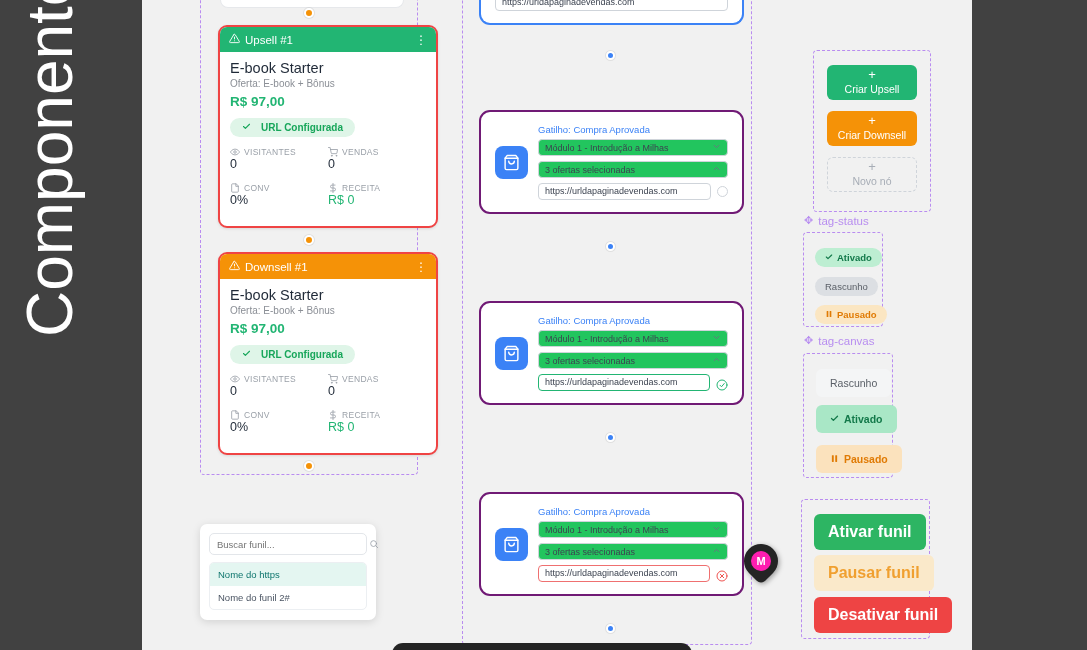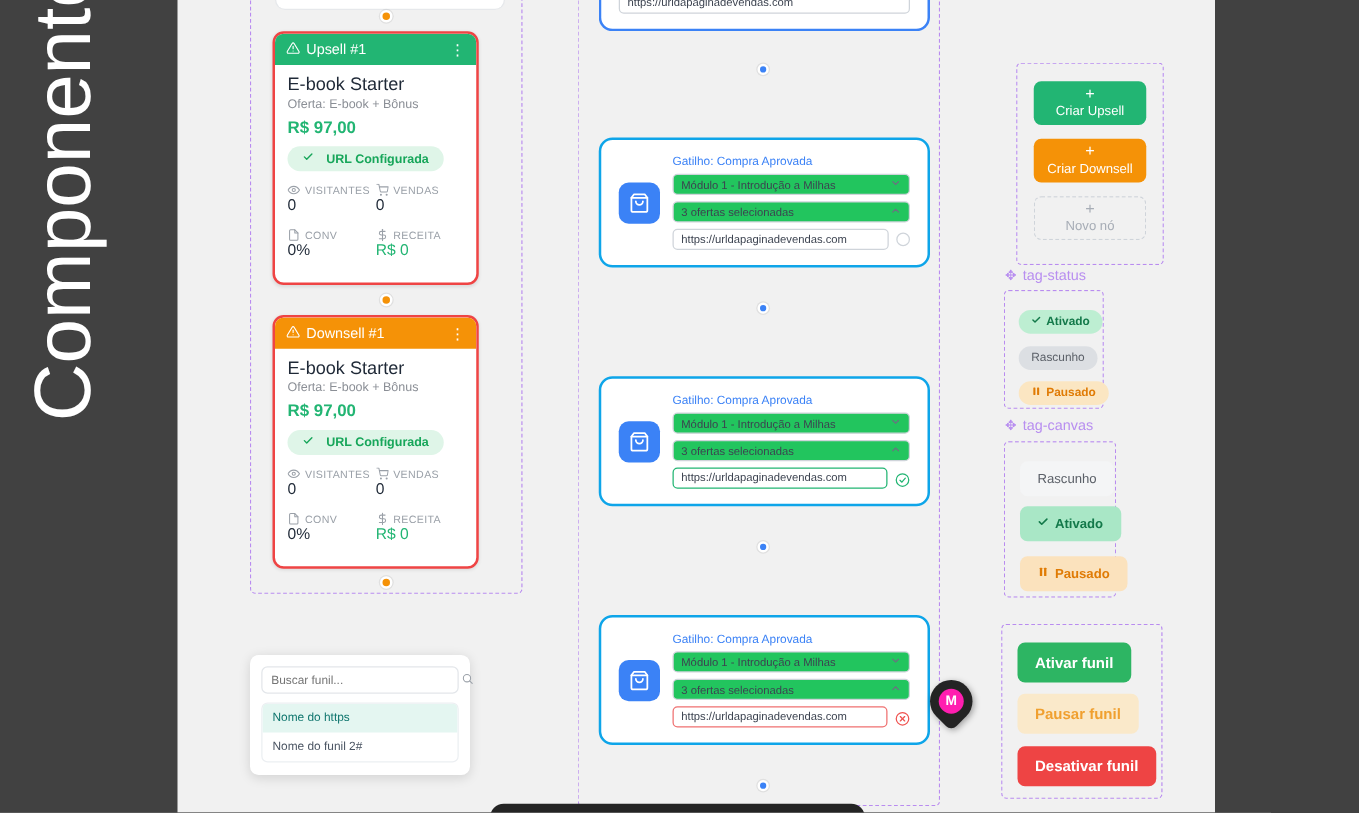--- a/index.html
+++ b/index.html
@@ -51,21 +51,21 @@
     color: #b88ef0;
     font-size: 11.5px;
     display: flex; align-items: center; gap: 5px;
     white-space: nowrap;
   }
   .dlabel .diamond { color: #b88ef0; font-size: 11px; }
 
   
   .card {
     position: absolute;
-    width: 165px;
+    width: 220px;
     background: #fff;
     border: 2px solid #ef4444;
     border-radius: 9px;
     overflow: hidden;
     box-shadow: 0 1px 3px rgba(0,0,0,.10);
   }
   .card-head {
     height: 25px;
     display: flex; align-items: center; justify-content: space-between;
     padding: 0 9px;
@@ -128,21 +128,21 @@
   }
   .search-list { margin-top: 7px; border: 1px solid #eceff2; border-radius: 5px; overflow: hidden; }
   .search-opt { font-size: 9.5px; color: #4b5563; padding: 6px 8px; }
   .search-opt.active { background: #e4f6f1; color: #0f766e; }
 
   
   .node {
     position: absolute;
     width: 265px;
     background: #fff;
-    border: 2px solid #0ea5e9;
+    border: 2px solid #701a75;
     border-radius: 11px;
     padding: 12px 14px;
     display: flex; align-items: center; gap: 10px;
   }
   .node-icon {
     width: 33px; height: 33px; border-radius: 8px;
     background: #3b82f6; color: #fff;
     display: flex; align-items: center; justify-content: center;
     flex: 0 0 auto;
   }
@@ -222,21 +222,21 @@
     font-size: 10.5px;
     border-radius: 6px; padding: 8px 14px;
   }
   .tagbox.rascunho { background: #f4f5f6; color: #5b6068; }
   .tagbox.ativado { background: #a9e7c6; color: #13794a; font-weight: 700; }
   .tagbox.pausado { background: #fbe2bd; color: #e07b05; font-weight: 700; }
 
   .action-btn {
     position: absolute;
     border-radius: 6px;
-    font-size: 12px; font-weight: 700;
+    font-size: 16px; font-weight: 700;
     display: flex; align-items: center; justify-content: center;
     padding: 9px 14px;
   }
   .act-ativar { background: #2db563; color: #fff; }
   .act-pausar { background: #fae9ca; color: #f0a030; }
   .act-desativar { background: #ee4444; color: #fff; }
 
   
   .bottom-bar {
     position: absolute; left: 392px; top: 643px;

